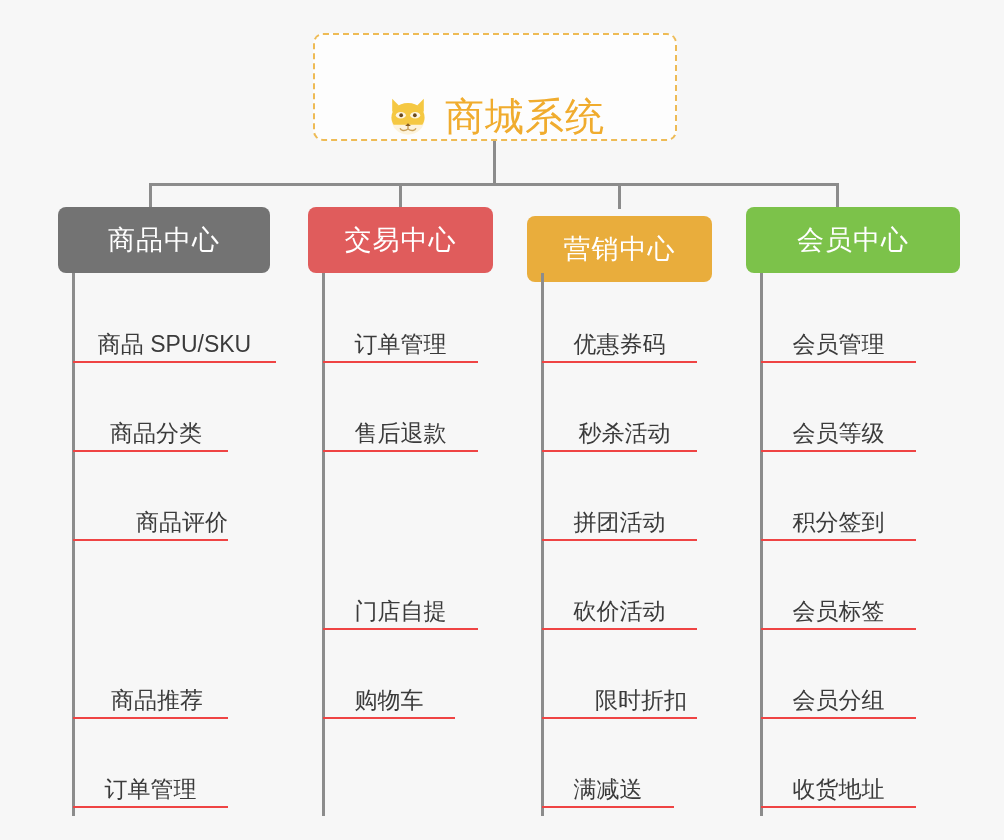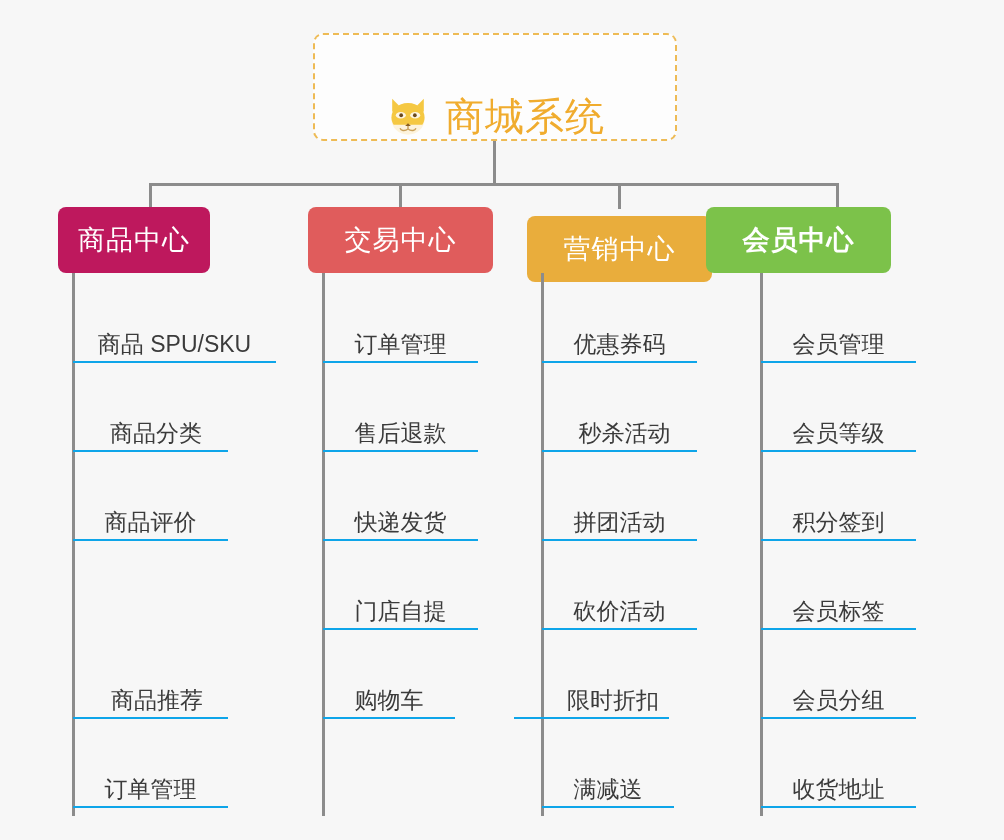--- a/index.html
+++ b/index.html
@@ -53,21 +53,21 @@
   
   .col-spine{
     position:absolute;
     width:3px;
     background:#8c8c8c;
   }
   .leaf{
     position:absolute;
     height:52px;
     box-sizing:border-box;
-    border-bottom:2px solid #0ea5e9;
+    border-bottom:2px solid #ef4444;
     display:flex;align-items:flex-end;justify-content:center;
     padding-bottom:4px;
   }
   .leaf-label{
     font-size:23px;
     color:#3b3b3b;
     line-height:1.1;
     white-space:nowrap;
   }
 </style>
@@ -96,52 +96,49 @@
     </div>
   </div>
 
   <div class="conn conn-v" style="left: 493px; top: 141px; height: 44px; background: rgb(140, 140, 140);"></div>
   <div class="conn conn-h" style="left: 150px; top: 183px; width: 688px; background: rgb(140, 140, 140);"></div>
   <div class="conn conn-v" style="left: 149px; top: 183px; height: 26px; background: rgb(140, 140, 140);"></div>
   <div class="conn conn-v" style="left: 399px; top: 183px; height: 26px; background: rgb(140, 140, 140);"></div>
   <div class="conn conn-v" style="left: 618px; top: 183px; height: 26px; background: rgb(140, 140, 140);"></div>
   <div class="conn conn-v" style="left: 836px; top: 183px; height: 26px; background: rgb(140, 140, 140);"></div>
 
-  <div class="cat-head" style="left: 58px; top: 207px; width: 152px; background-color: #be185d;">
+  <div class="cat-head" style="left: 58px; top: 207px; width: 212px; background-color: #737373;">
     <span>商品中心</span>
   </div>
   <div class="col-spine" style="left: 72px; top: 273px; height: 543px; background: rgb(140, 140, 140);"></div>
   <div class="leaf" style="left:73px;top:311px;width:203px;">
     <span class="leaf-label">商品 SPU/SKU</span>
     </div>
   <div class="leaf" style="left:73px;top:400px;width:155px;padding-left:11px;">
     <span class="leaf-label">商品分类</span>
     </div>
-  <div class="leaf" style="left:73px;top:489px;width:155px;">
+  <div class="leaf" style="left:73px;top:489px;width:155px;justify-content:flex-end;">
     <span class="leaf-label">商品评价</span>
     </div>
   <div class="leaf" style="left:73px;top:667px;width:155px;padding-left:13px;">
     <span class="leaf-label">商品推荐</span>
     </div>
   <div class="leaf" style="left:73px;top:756px;width:155px;">
     <span class="leaf-label">订单管理</span>
     </div>
 
   <div class="cat-head" style="left: 308px; top: 207px; width: 185px; background-color: rgb(224, 92, 92);">
     <span>交易中心</span>
   </div>
   <div class="col-spine" style="left: 322px; top: 273px; height: 543px; background: rgb(140, 140, 140);"></div>
   <div class="leaf" style="left:323px;top:311px;width:155px;">
     <span class="leaf-label">订单管理</span>
     </div>
   <div class="leaf" style="left:323px;top:400px;width:155px;">
     <span class="leaf-label">售后退款</span>
-    </div>
-  <div class="leaf" style="left:323px;top:489px;width:155px;">
-    <span class="leaf-label">快递发货</span>
     </div>
   <div class="leaf" style="left:323px;top:578px;width:155px;">
     <span class="leaf-label">门店自提</span>
     </div>
   <div class="leaf" style="left:323px;top:667px;width:132px;">
     <span class="leaf-label">购物车</span>
     </div>
 
   <div class="cat-head" style="left: 527px; top: 207px; width: 185px; background-color: rgb(233, 173, 60); margin-top: 9px;">
     <span>营销中心</span>
@@ -152,28 +149,28 @@
     </div>
   <div class="leaf" style="left:542px;top:400px;width:155px;padding-left:10px;">
     <span class="leaf-label">秒杀活动</span>
     </div>
   <div class="leaf" style="left:542px;top:489px;width:155px;">
     <span class="leaf-label">拼团活动</span>
     </div>
   <div class="leaf" style="left:542px;top:578px;width:155px;">
     <span class="leaf-label">砍价活动</span>
     </div>
-  <div class="leaf" style="left:514px;top:667px;width:155px;padding-left:43px;">
+  <div class="leaf" style="left:542px;top:667px;width:155px;padding-left:43px;">
     <span class="leaf-label">限时折扣</span>
     </div>
   <div class="leaf" style="left:542px;top:756px;width:132px;">
     <span class="leaf-label">满减送</span>
     </div>
 
-  <div class="cat-head" style="left: 706px; top: 207px; width: 185px; background-color: rgb(124, 194, 74); font-weight: bold;">
+  <div class="cat-head" style="left: 746px; top: 207px; width: 214px; background-color: rgb(124, 194, 74);">
     <span>会员中心</span>
   </div>
   <div class="col-spine" style="left: 760px; top: 273px; height: 543px; background: rgb(140, 140, 140);"></div>
   <div class="leaf" style="left:761px;top:311px;width:155px;">
     <span class="leaf-label">会员管理</span>
     </div>
   <div class="leaf" style="left:761px;top:400px;width:155px;">
     <span class="leaf-label">会员等级</span>
     </div>
   <div class="leaf" style="left:761px;top:489px;width:155px;">

